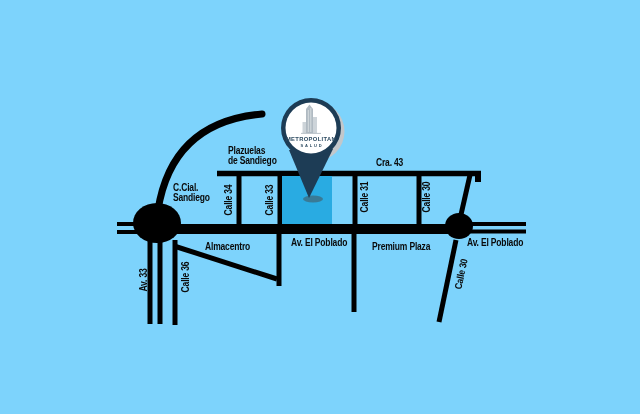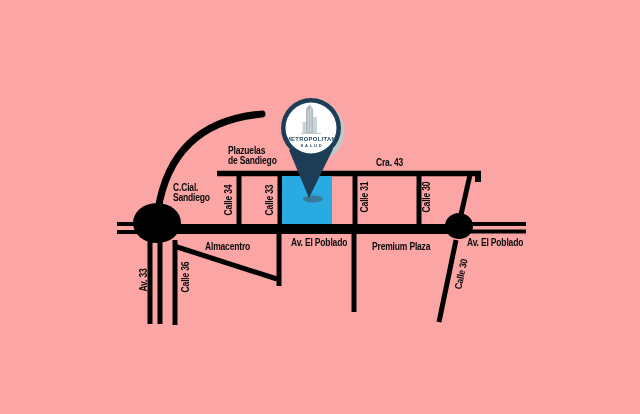--- a/index.html
+++ b/index.html
@@ -1,17 +1,17 @@
 <!DOCTYPE html>
 <html><head>
 <meta charset="utf-8">
 <style>
   html,body{margin:0;padding:0;background:#fff;}
   #stage{
-    position:relative;width:640px;height:414px;background:#fca5a5;overflow:hidden;
+    position:relative;width:640px;height:414px;background:#7dd3fc;overflow:hidden;
     font-family:"Liberation Sans",sans-serif;
   }
   svg{position:absolute;left:0;top:0;}
   .lbl{
     position:absolute;font-weight:700;font-size:10px;color:#0a0a0a;
     white-space:nowrap;letter-spacing:-0.2px;line-height:9.5px;
     transform:scaleX(0.85);transform-origin:0 0;
   }
   .vlbl{
     position:absolute;font-weight:700;font-size:10px;color:#0a0a0a;

